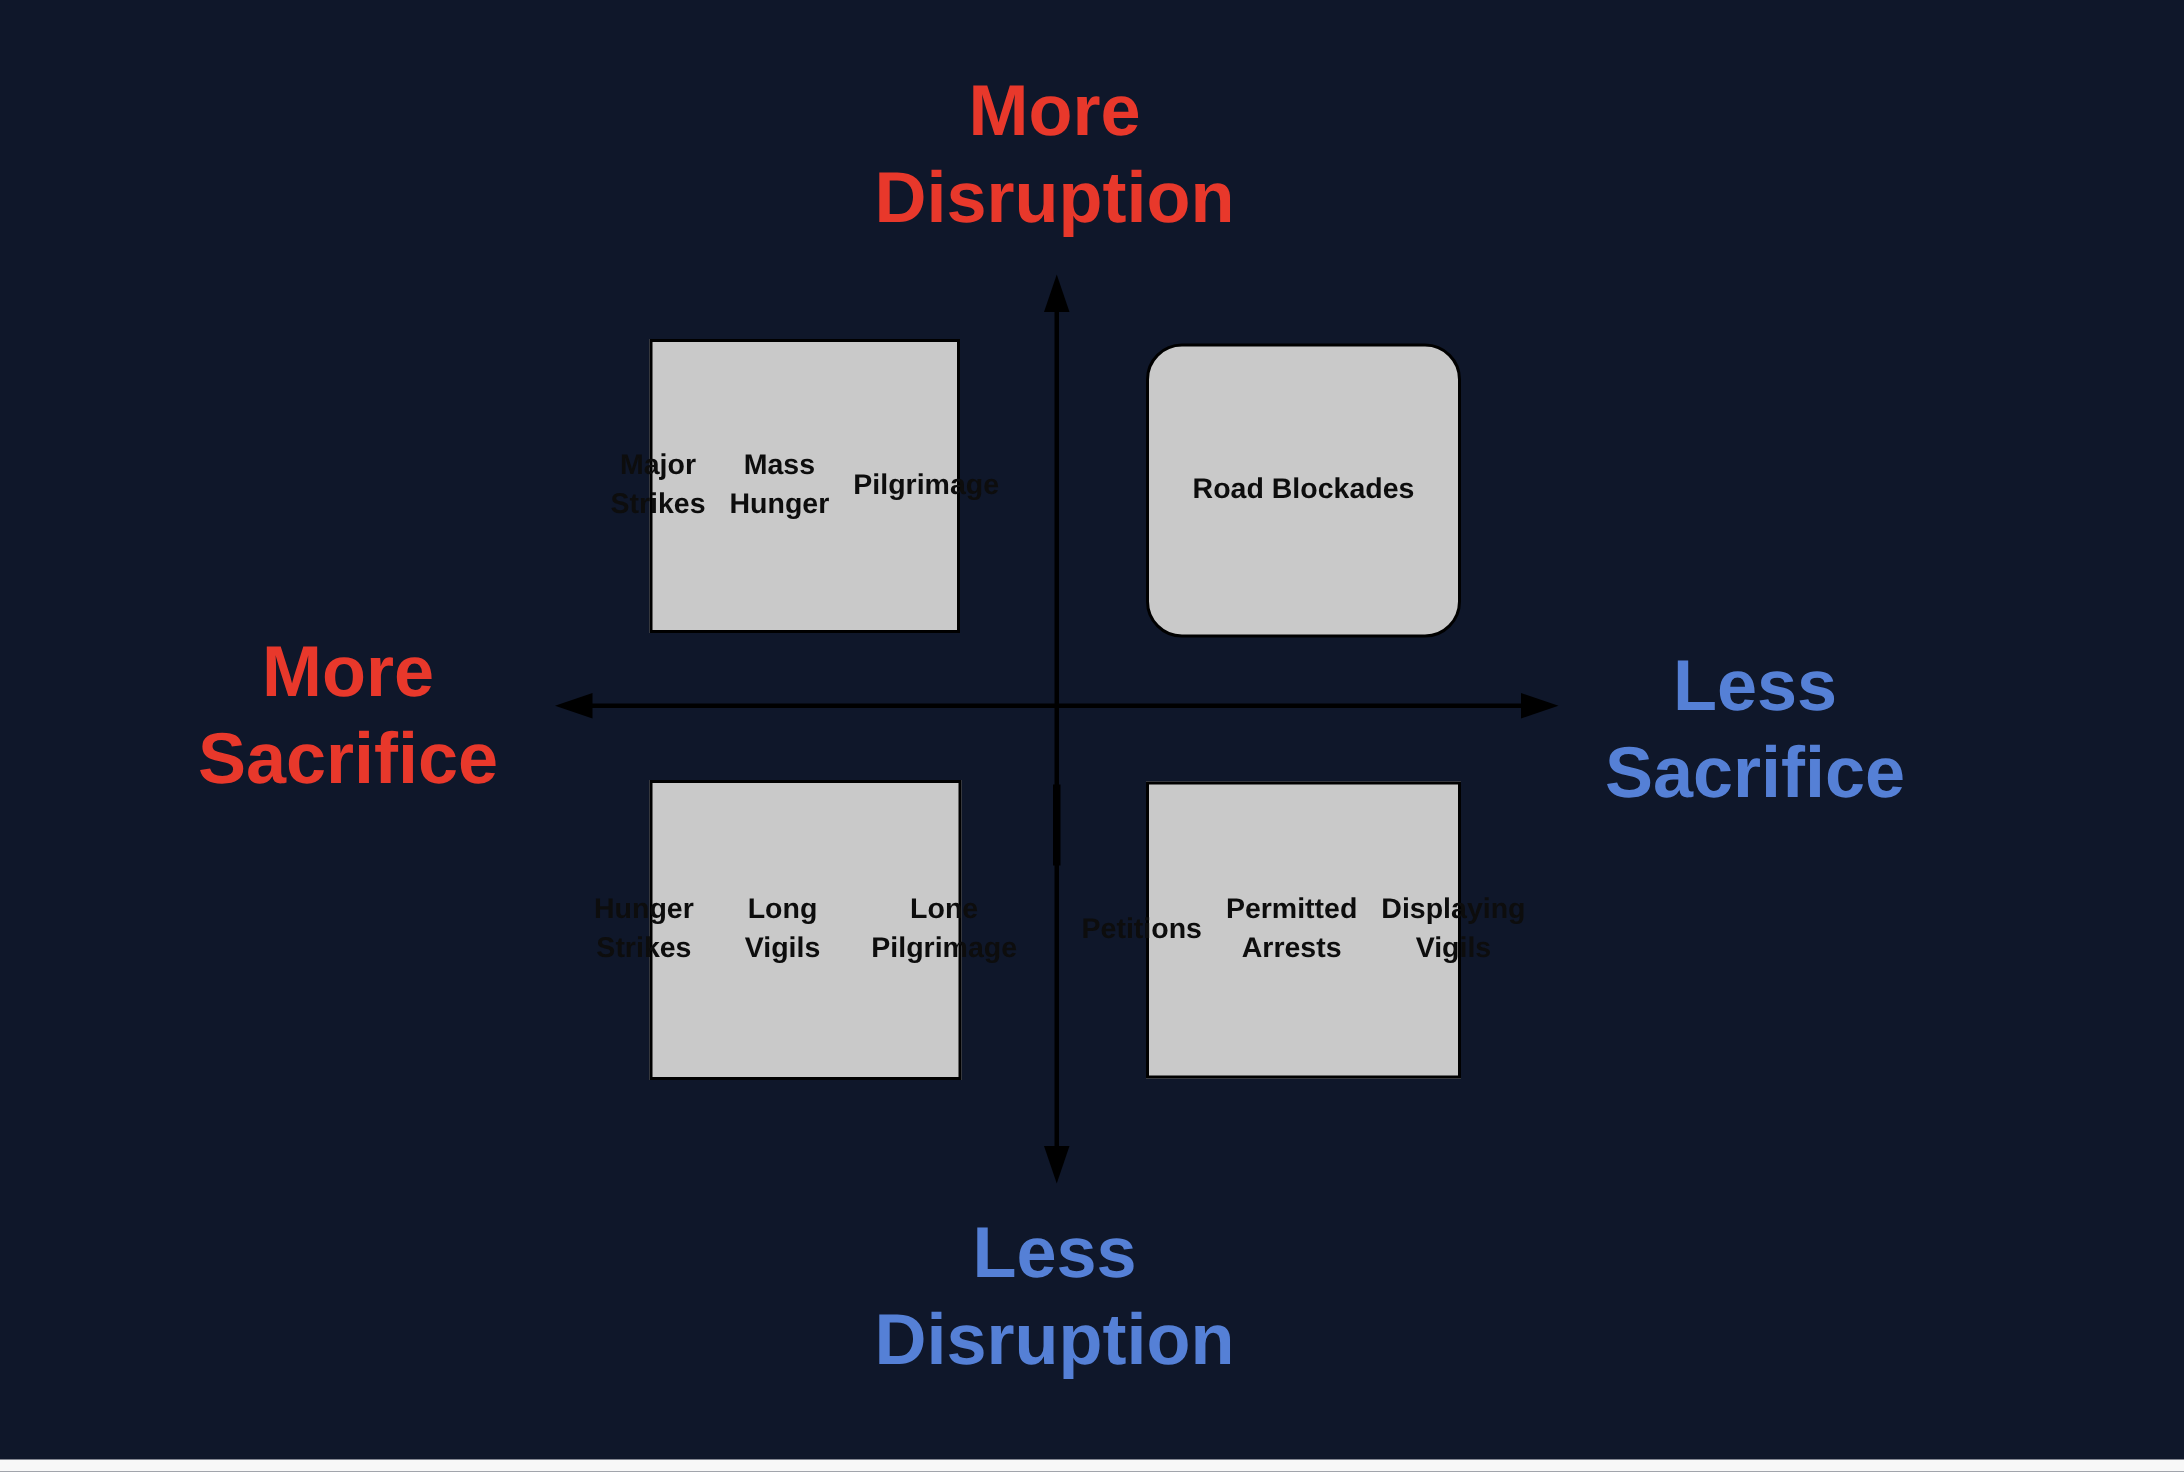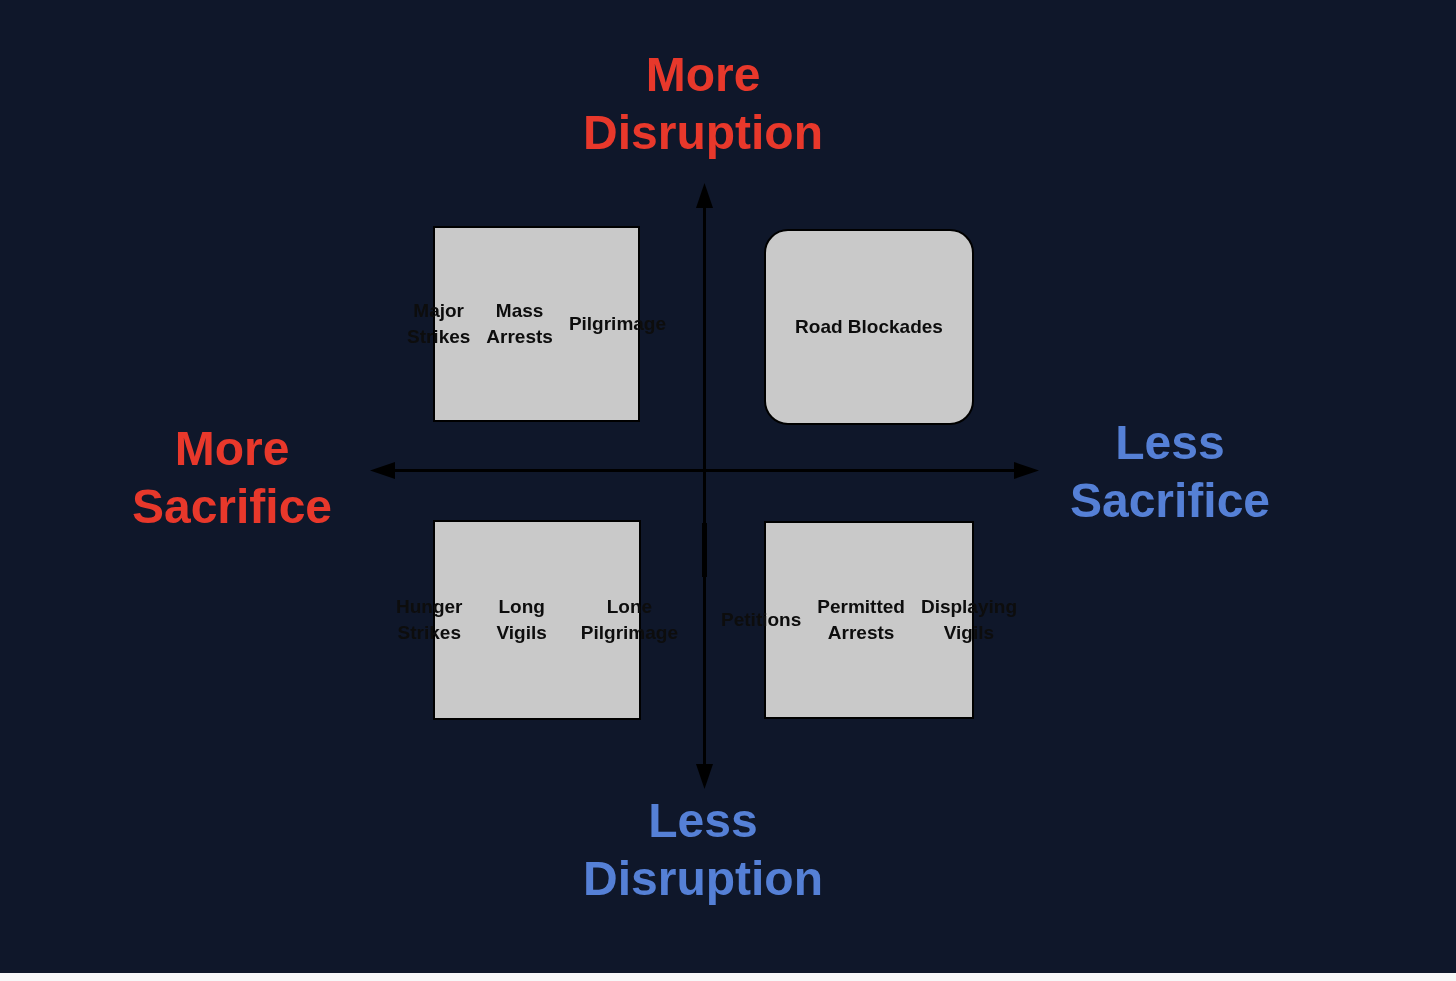--- a/index.html
+++ b/index.html
@@ -55,21 +55,21 @@
   .axis-label {
     position: absolute;
     transform: translateX(-50%);
     text-align: center;
     font-size: 48px;
     font-weight: bold;
     line-height: 1.2;
     white-space: nowrap;
   }
   .axis-label.red  { color: var(--red, #e8382b); }
-  .axis-label.blue { color: var(--blue, #5580d6); }
+  .axis-label.blue { color: var(--blue, #5580d6); margin-top: 15px; }
   #footer-strip {
     position: absolute;
     left: 0; bottom: 0;
     width: 100%; height: 8px;
     background: #f8f8f8;
   }
 </style>
 </head>
 <body>
 
@@ -100,21 +100,21 @@
     <div>Sacrifice</div>
   </div>
 
   <div class="axis-label blue" style="left:1170px; top:414px;">
     <div>Less</div>
     <div>Sacrifice</div>
   </div>
 
   <div class="qbox" style="left:433px; top:226px; width:207px; height:196px;">
     <div class="qitem">Major Strikes</div>
-    <div class="qitem">Mass Arrests</div>
+    <div class="qitem">Mass Hunger</div>
     <div class="qitem">Pilgrimage</div>
   </div>
 
   <div class="qbox gap-lg" style="left:764px; top:229px; width:210px; height:196px;">
     <div class="qitem">Road Blockades</div>
   </div>
 
   <div class="qbox" style="left:433px; top:520px; width:208px; height:200px;gap:34px;">
     <div class="qitem">Hunger Strikes</div>
     <div class="qitem">Long Vigils</div>

